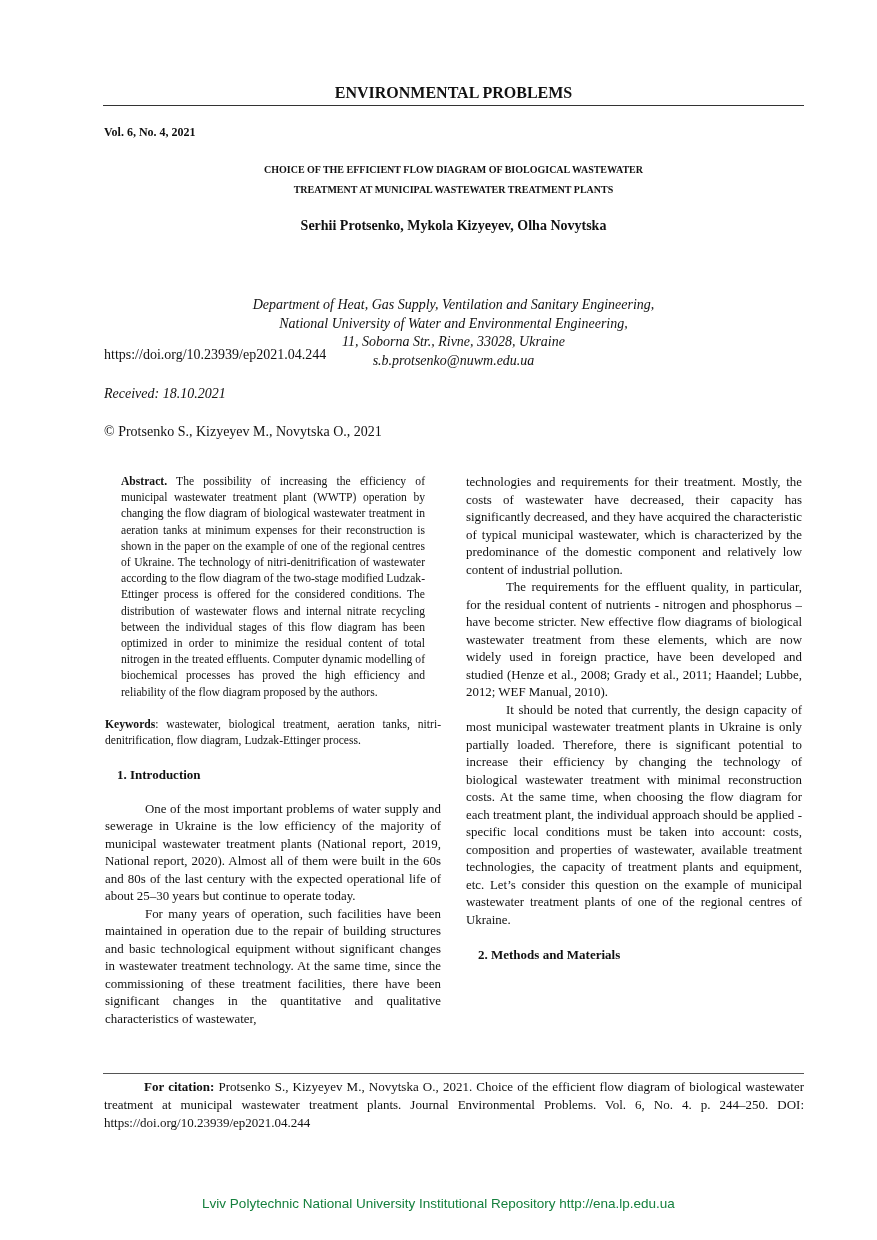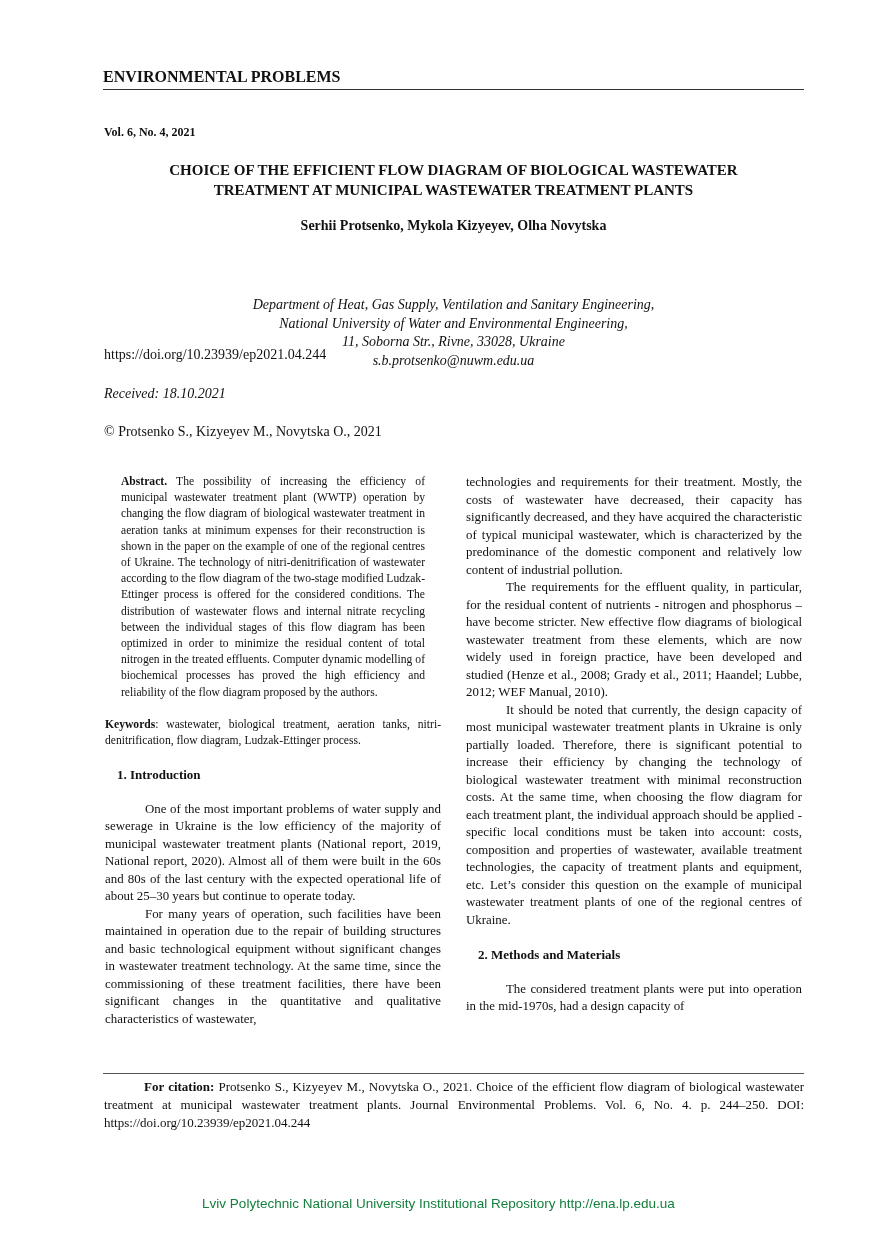--- a/index.html
+++ b/index.html
@@ -1,23 +1,23 @@
 <!DOCTYPE html>
 <html><head>
 <meta charset="utf-8">
 <style>
   html, body { margin: 0; padding: 0; background: #ffffff; }
   body { width: 877px; height: 1240px; position: relative; overflow: hidden;
          font-family: "Liberation Serif", serif; color: #111; }
-  .journal-header { position: absolute; left: 103px; top: 68px; width: 701px;
-         font-weight: bold; font-size: 16px; padding-bottom: 3px;
+  .journal-header { position: absolute; left: 103px; top: 84px; width: 701px;
+         text-align: center; font-weight: bold; font-size: 16px; padding-bottom: 3px;
          border-bottom: 1px solid #333; }
   .vol { position: absolute; left: 104px; top: 125px; font-weight: bold; font-size: 12px; }
   .title { position: absolute; left: 103px; top: 160px; width: 701px; text-align: center;
-           font-weight: bold; font-size: 15px; line-height: 20px; }
+           font-weight: bold; font-size: 10px; line-height: 20px; }
   .authors { position: absolute; left: 103px; top: 218px; width: 701px; text-align: center;
              font-weight: bold; font-size: 14px; }
   .affil { position: absolute; left: 103px; top: 256px; width: 701px; text-align: center;
            font-style: italic; font-size: 14px; line-height: 18.5px; margin-top: 40px; }
   .doi { position: absolute; left: 104px; top: 347px; font-size: 14px; }
   .received { position: absolute; left: 104px; top: 386px; font-size: 14px; font-style: italic; }
   .copyright { position: absolute; left: 104px; top: 424px; font-size: 14px; }
   .col { position: absolute; text-align: justify; font-size: 12.9px; line-height: 17.5px; }
   .col-left { left: 105px; top: 458px; width: 336px; }
   .col-right { left: 466px; top: 474px; width: 336px; }
@@ -62,21 +62,20 @@
   <p class="section-head" style="margin-top:17px;">1. Introduction</p>
   <p class="indent" style="margin-top:17px;">One of the most important problems of water supply and sewerage in Ukraine is the low efficiency of the majority of municipal wastewater treatment plants (National report, 2019, National report, 2020). Almost all of them were built in the 60s and 80s of the last century with the expected operational life of about 25–30 years but continue to operate today.</p>
   <p class="indent">For many years of operation, such facilities have been maintained in operation due to the repair of building structures and basic technological equipment without significant changes in wastewater treatment technology. At the same time, since the commissioning of these treatment facilities, there have been significant changes in the quantitative and qualitative characteristics of wastewater,</p>
 </div>
 
 <div class="col col-right">
   <p>technologies and requirements for their treatment. Mostly, the costs of wastewater have decreased, their capacity has significantly decreased, and they have acquired the characteristic of typical municipal wastewater, which is characterized by the predominance of the domestic component and relatively low content of industrial pollution.</p>
   <p class="indent">The requirements for the effluent quality, in particular, for the residual content of nutrients - nitrogen and phosphorus – have become stricter. New effective flow diagrams of biological wastewater treatment from these elements, which are now widely used in foreign practice, have been developed and studied (Henze et al., 2008; Grady et al., 2011; Haandel; Lubbe, 2012; WEF Manual, 2010).</p>
   <p class="indent">It should be noted that currently, the design capacity of most municipal wastewater treatment plants in Ukraine is only partially loaded. Therefore, there is significant potential to increase their efficiency by changing the technology of biological wastewater treatment with minimal reconstruction costs. At the same time, when choosing the flow diagram for each treatment plant, the individual approach should be applied - specific local conditions must be taken into account: costs, composition and properties of wastewater, available treatment technologies, the capacity of treatment plants and equipment, etc. Let’s consider this question on the example of municipal wastewater treatment plants of one of the regional centres of Ukraine.</p>
   <p class="section-head" style="margin-top:17px;">2. Methods and Materials</p>
-  <p class="indent" style="margin-top:17px;">The considered treatment plants were put into operation in the mid-1970s, had a design capacity of</p>
 </div>
 
 <div class="citation-rule"></div>
 <div class="citation">
   <span style="display:inline-block;width:40px;"></span><b>For citation:</b><span>  Protsenko S., Kizyeyev M., Novytska O., 2021. Choice of the efficient flow diagram of biological wastewater treatment at municipal wastewater treatment plants. Journal Environmental Problems. Vol. 6, No. 4. p. 244–250. DOI: https://doi.org/10.23939/ep2021.04.244</span>
 </div>
 
 <div class="footer">Lviv Polytechnic National University Institutional Repository http://ena.lp.edu.ua</div>
 
 </body></html>

